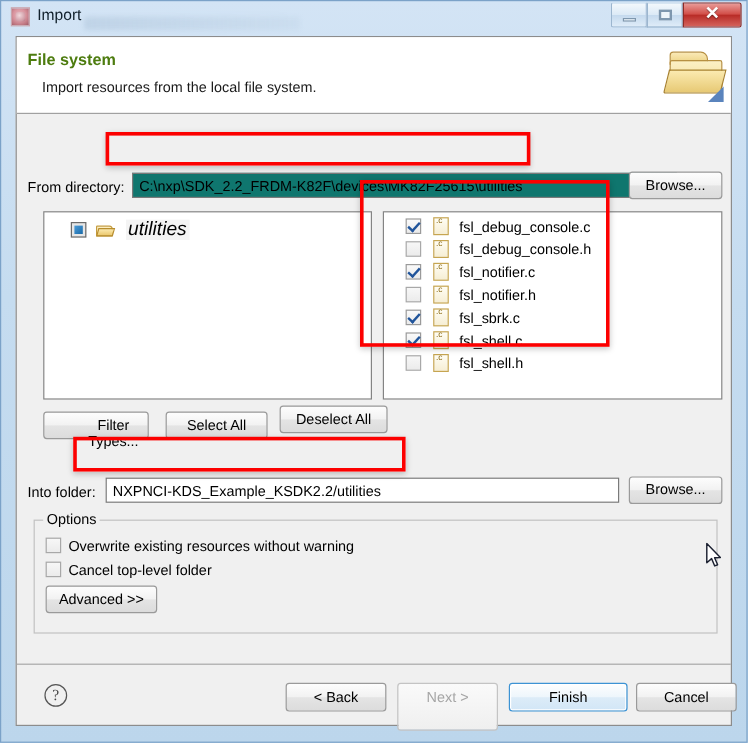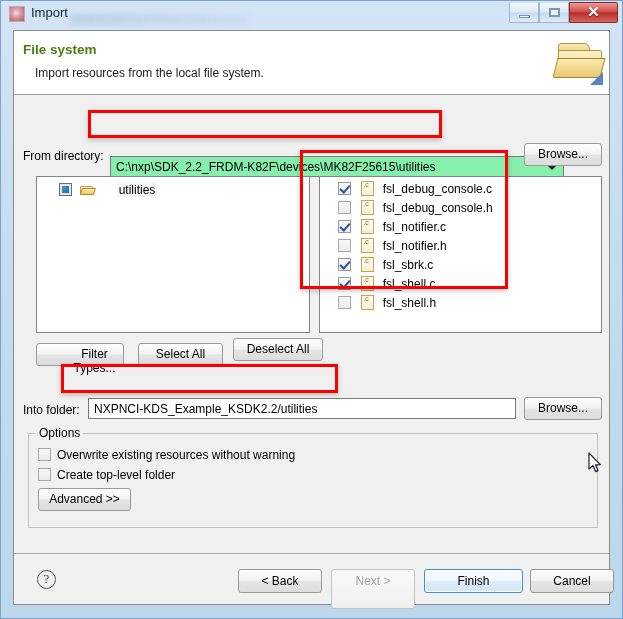--- a/index.html
+++ b/index.html
@@ -210,24 +210,23 @@
     color: #000;
     white-space: nowrap;
   }
 
   
   #lbl-from { left: 9px; top: 53px; }
   #combo-from {
     position: absolute;
     left: 96px; top: 48px;
     width: 454px; height: 21px;
-    background: #86efac;
+    background: #0f766e;
     border: 1px solid #7a7a7a;
     box-sizing: border-box;
-    margin-top: 12px;
   }
   #combo-from .val {
     position: absolute;
     left: 5px; top: 3px;
     font-size: 12px;
     color: #000;
     white-space: nowrap;
   }
   #combo-from .arrow {
     position: absolute;
@@ -329,24 +328,25 @@
     content: "";
     position: absolute;
     left: 1px; top: 4px;
     width: 14px; height: 7px;
     background: linear-gradient(to bottom, #fbe9ae, #ecc96f);
     border: 1px solid #b88d2d;
     box-sizing: border-box;
     transform: skewX(-16deg);
   }
   #tree-label {
-    margin-left: 18px;
-    font-size: 12px;
+    margin-left: 6px;
+    font-size: 16px;
     background: #f4f4f4;
     padding: 0 2px;
+    font-style: italic;
   }
 
   .file-row {
     position: absolute;
     left: 18px;
     height: 19px;
     white-space: nowrap;
   }
   .ficon-c {
     position: relative;
@@ -573,21 +573,21 @@
       <div class="btn" id="btn-browse2">
         <span>Browse...</span>
       </div>
 
       <div id="opt-group"></div>
       <div id="opt-legend">Options</div>
       <div class="opt-row" id="opt1">
         <span class="cb unchecked"></span><span>Overwrite existing resources without warning</span>
       </div>
       <div class="opt-row" id="opt2">
-        <span class="cb unchecked"></span><span>Create top-level folder</span>
+        <span class="cb unchecked"></span><span>Cancel top-level folder</span>
       </div>
       <div class="btn" id="btn-advanced">
           <span>Advanced &gt;&gt;</span>
         </div>
     </div>
 
     <div id="footer-sep"></div>
     <div id="help-icon">?</div>
     <div class="btn" id="btn-back">
         <span>&lt; Back</span>

